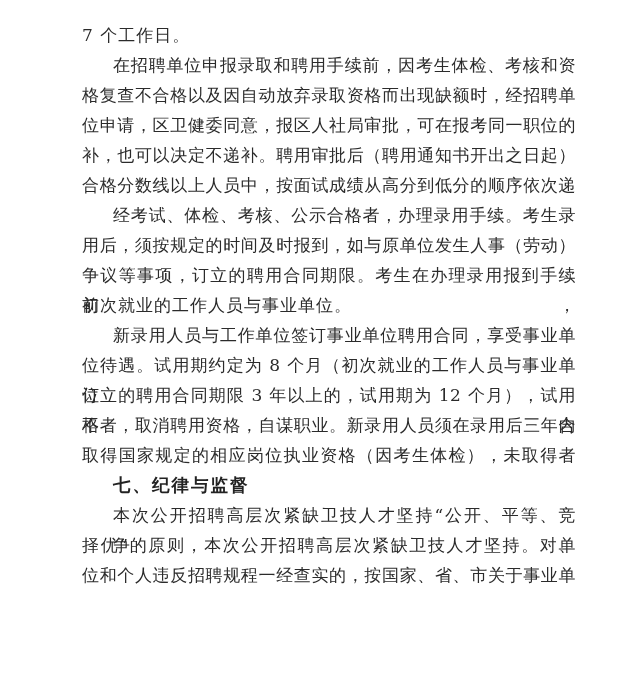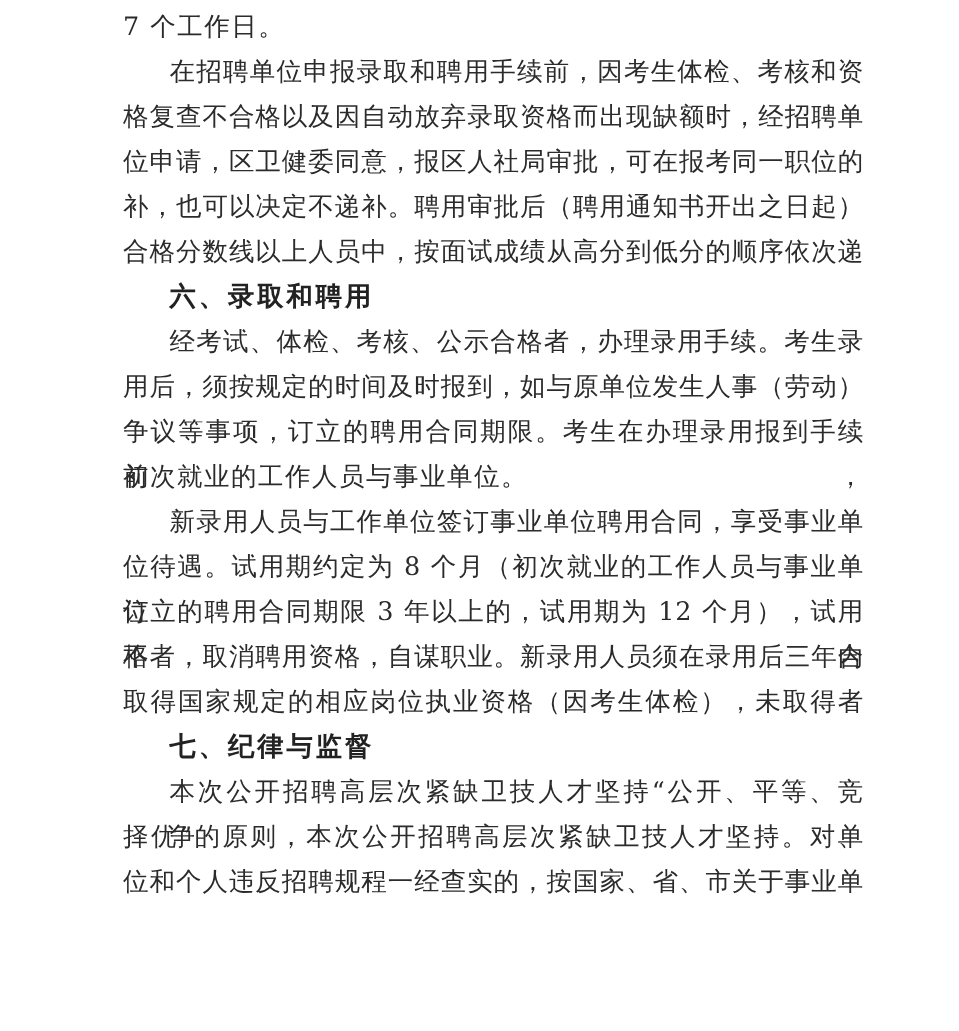--- a/index.html
+++ b/index.html
@@ -10,21 +10,21 @@
     width: 639px;
     height: 687px;
     background: #ffffff;
     overflow: hidden;
     font-family: "DejaVu Serif", "Liberation Serif", serif;
   }
   .page {
     box-sizing: border-box;
     width: 639px;
     height: 687px;
-    padding: 3px 63px 0 82px;
+    padding: 20px 63px 0 82px;
     background: #ffffff;
   }
   .doc-body {
     width: 100%;
   }
   .line {
     height: 30px;
     line-height: 30px;
     font-size: 17px;
     color: #2b2b2b;
@@ -56,21 +56,20 @@
 <body>
 
 <div class="page">
   <div class="doc-body" id="doc-body">
       <div class="line">7 个工作日。</div>
       <div class="line indent justify">在招聘单位申报录取和聘用手续前，因考生体检、考核和资</div>
       <div class="line justify">格复查不合格以及因自动放弃录取资格而出现缺额时，经招聘单</div>
       <div class="line justify">位申请，区卫健委同意，报区人社局审批，可在报考同一职位的</div>
       <div class="line justify">补，也可以决定不递补。聘用审批后（聘用通知书开出之日起）</div>
       <div class="line justify">合格分数线以上人员中，按面试成绩从高分到低分的顺序依次递</div>
-      <div class="line indent heading">六、录取和聘用</div>
       <div class="line indent justify">经考试、体检、考核、公示合格者，办理录用手续。考生录</div>
       <div class="line justify">用后，须按规定的时间及时报到，如与原单位发生人事（劳动）</div>
       <div class="line justify">争议等事项，订立的聘用合同期限。考生在办理录用报到手续前，</div>
       <div class="line">初次就业的工作人员与事业单位。</div>
       <div class="line indent justify">新录用人员与工作单位签订事业单位聘用合同，享受事业单</div>
       <div class="line justify">位待遇。试用期约定为 8 个月（初次就业的工作人员与事业单位</div>
       <div class="line justify">订立的聘用合同期限 3 年以上的，试用期为 12 个月），试用不合</div>
       <div class="line justify">格者，取消聘用资格，自谋职业。新录用人员须在录用后三年内</div>
       <div class="line justify">取得国家规定的相应岗位执业资格（因考生体检），未取得者</div>
       <div class="line indent heading">七、纪律与监督</div>

